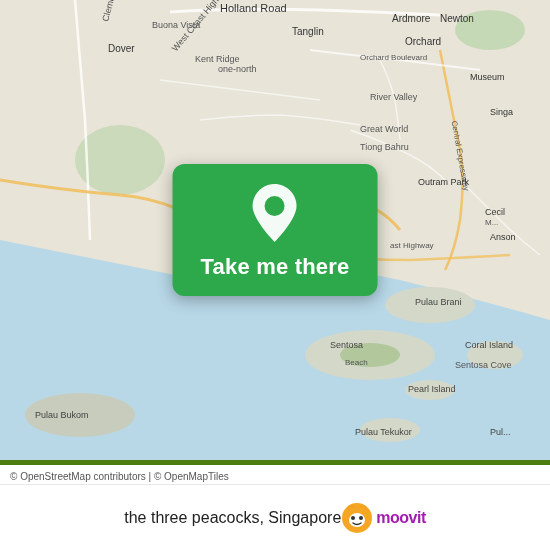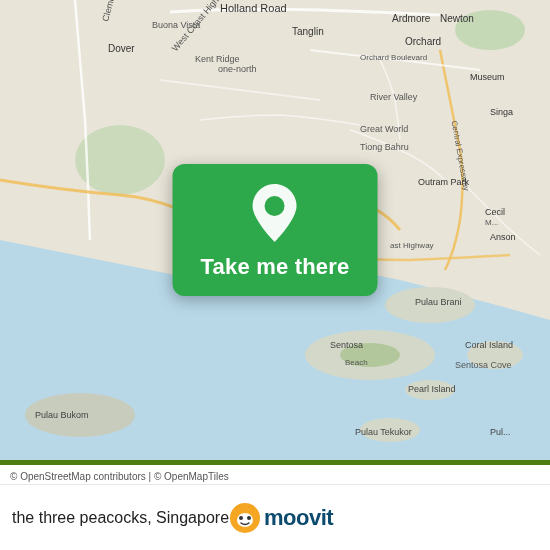--- a/index.html
+++ b/index.html
@@ -75,21 +75,21 @@
     .attribution-row {
       padding: 6px 10px 2px 10px;
       font-size: 10px;
       color: #555;
     }
 
     .location-row {
       padding: 8px 12px 8px 12px;
       display: flex;
       align-items: center;
-      justify-content: flex-start;
+      justify-content: center;
       border-top: 1px solid #e8e8e8;
       flex: 1;
     }
 
     .location-text {
       font-size: 16px;
       color: #222;
       font-weight: 400;
     }
 
@@ -98,23 +98,23 @@
       align-items: center;
       gap: 3px;
     }
 
     .moovit-icon {
       width: 32px;
       height: 32px;
     }
 
     .moovit-text {
-      font-size: 22px;
+      font-size: 16px;
       font-weight: 700;
-      color: #0c4a6e;
+      color: #a21caf;
       letter-spacing: -0.5px;
     }
 
     
   </style>
 </head>
 <body>
 
 <div id="map-container">
 

